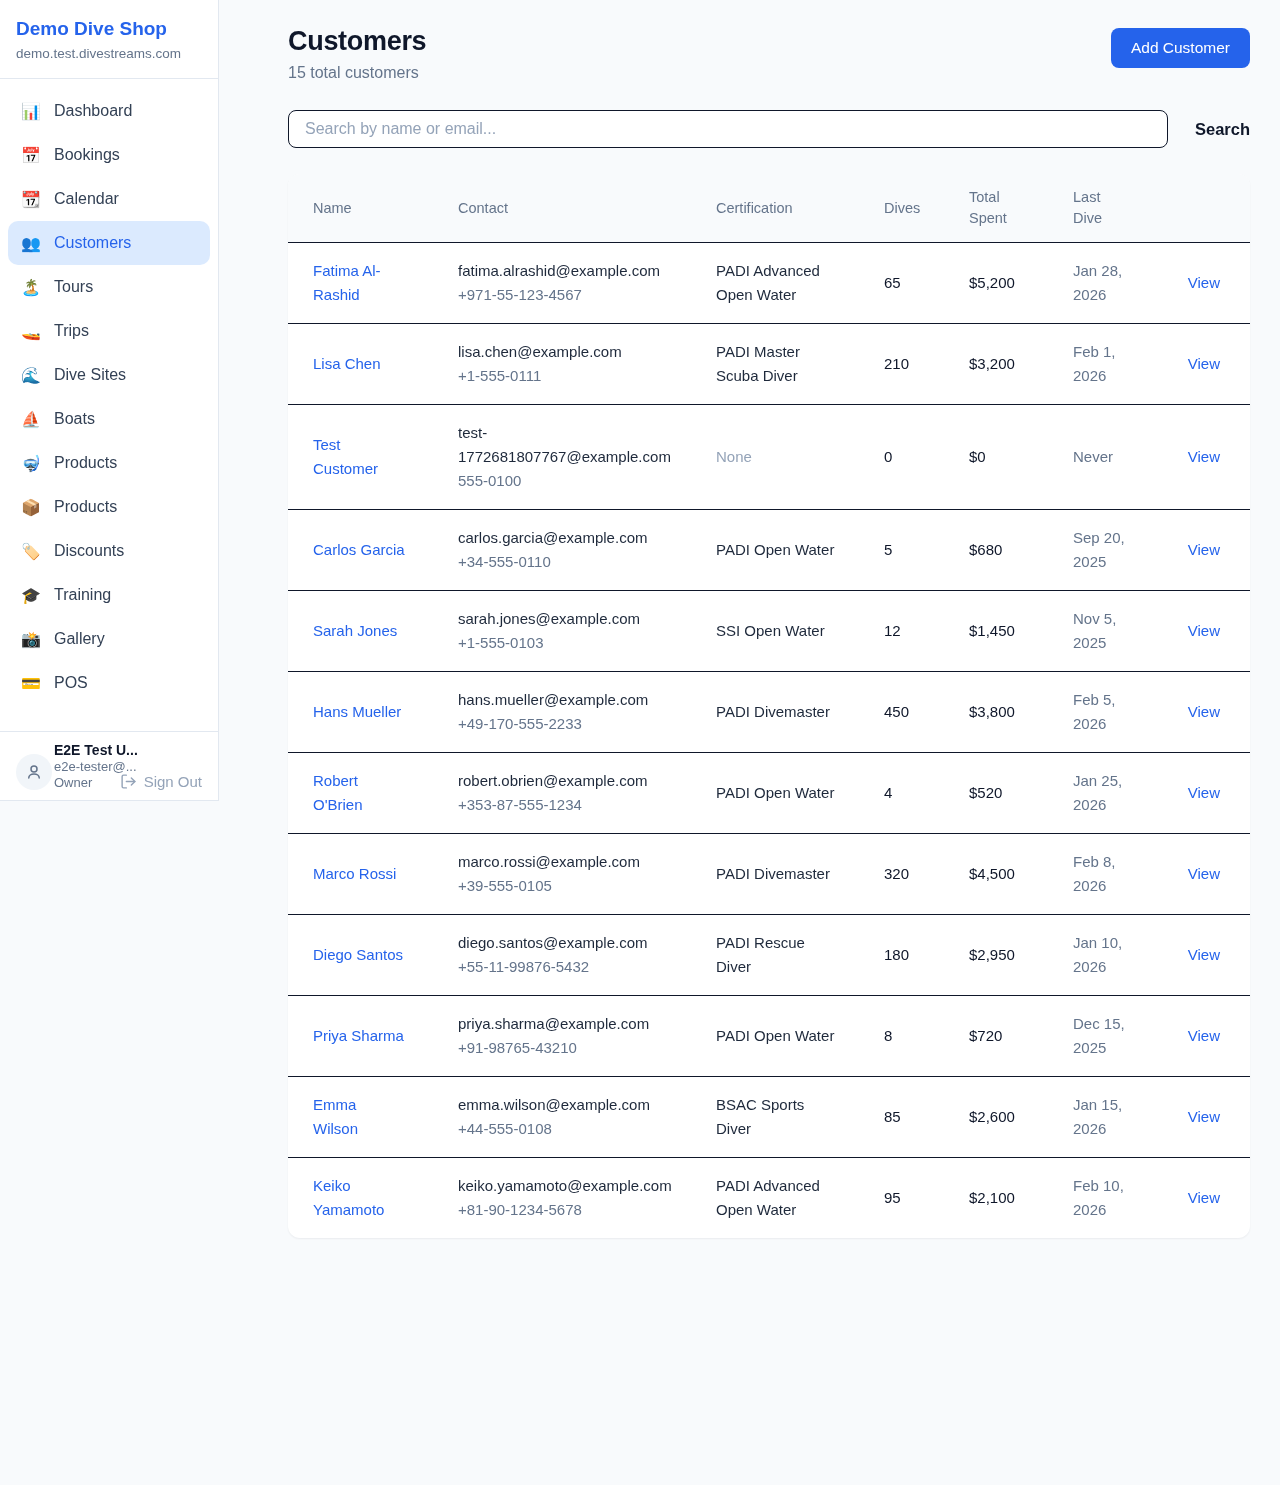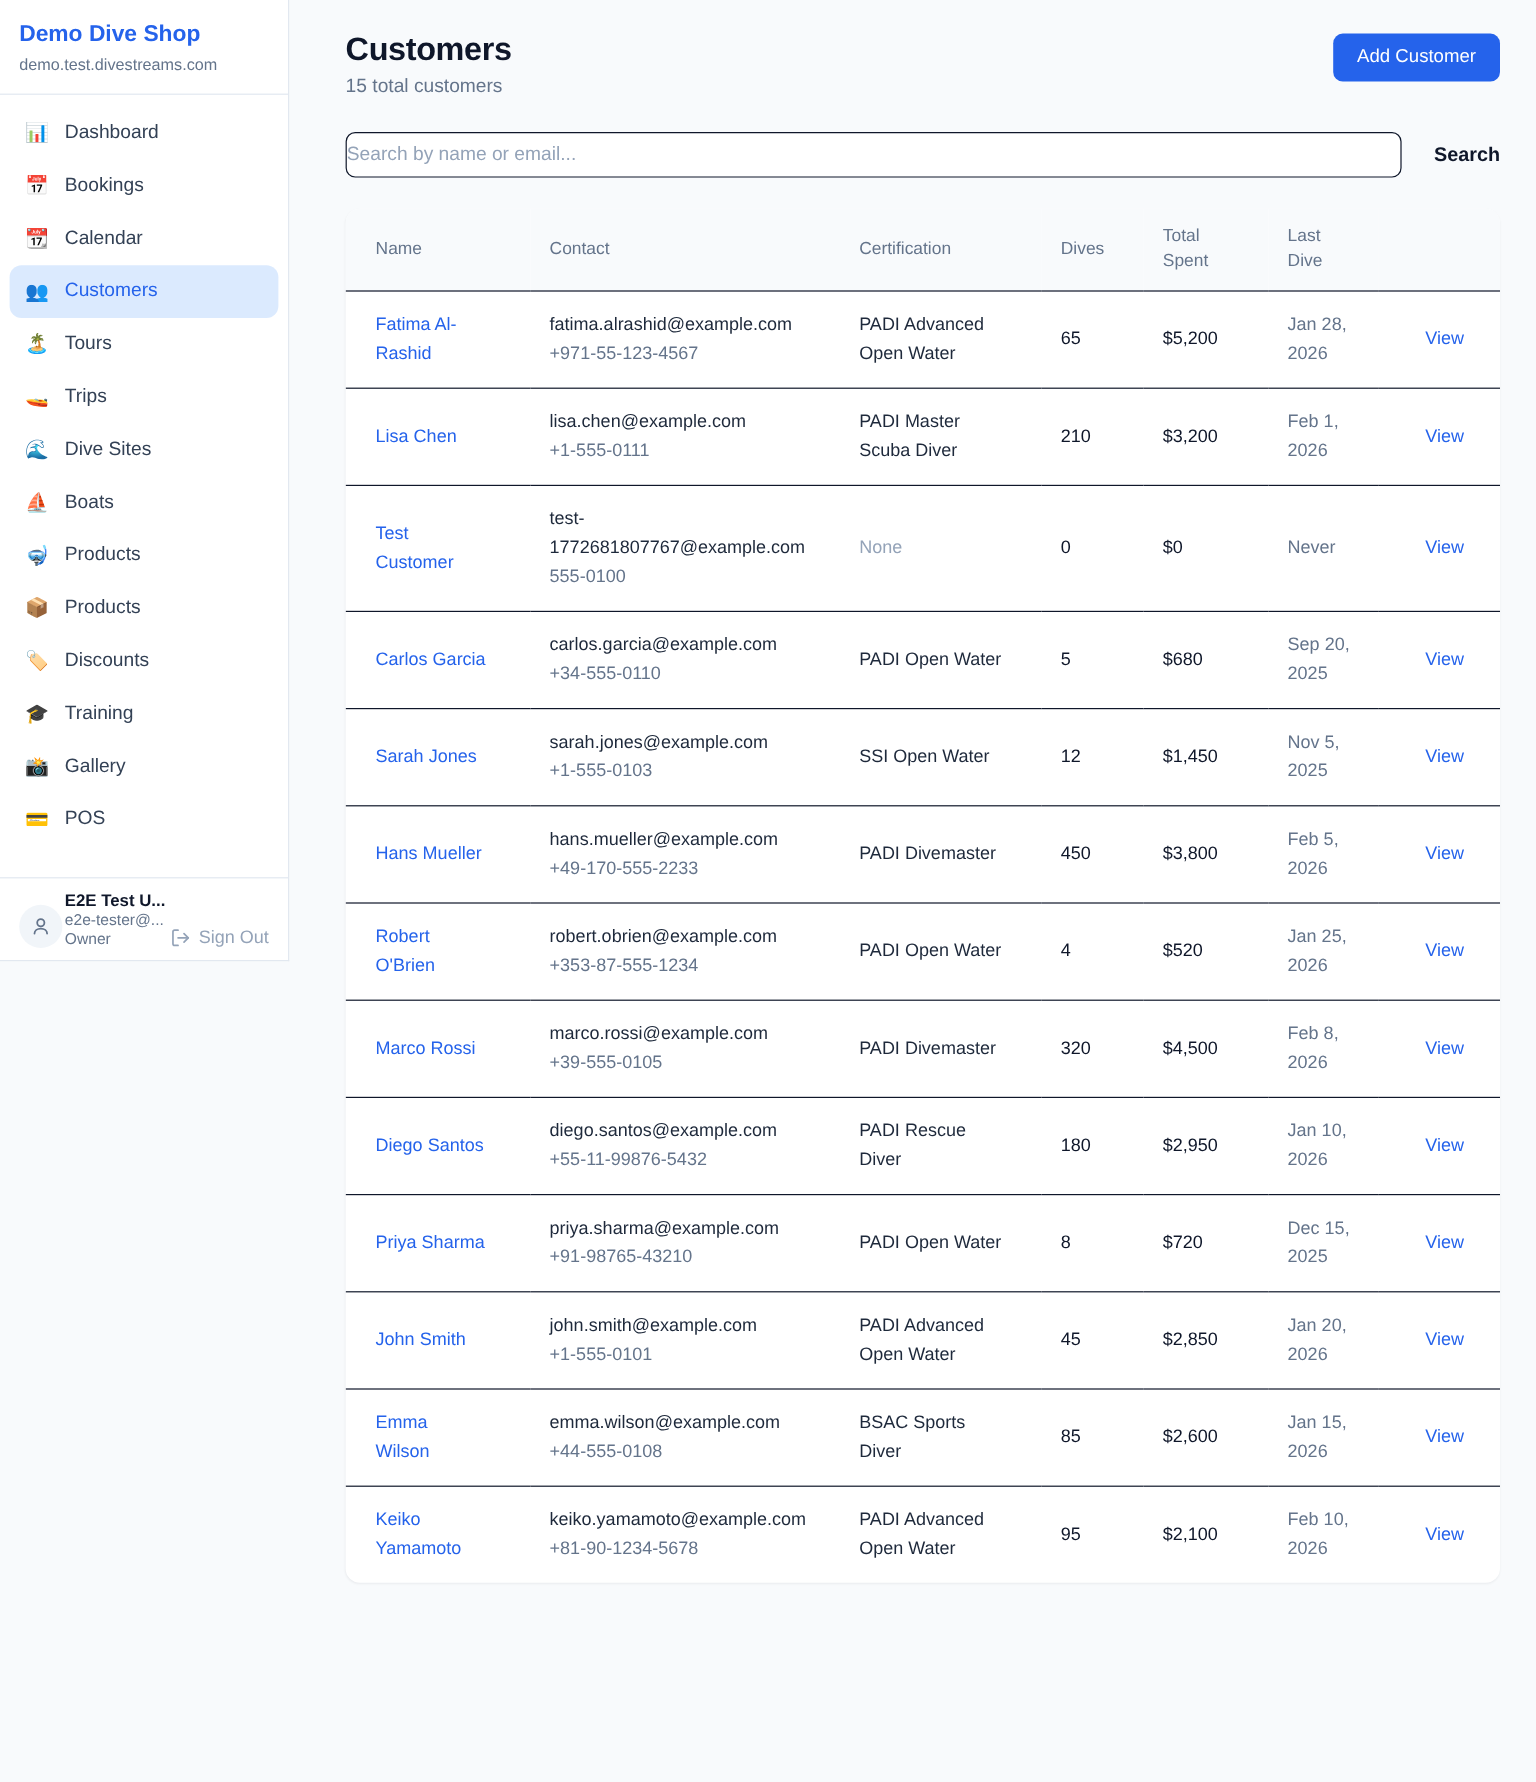--- a/index.html
+++ b/index.html
@@ -6,21 +6,21 @@
   html, body {
     width: 1280px; height: 1485px;
     background: #f8fafc;
     font-family: "Liberation Sans", "DejaVu Sans", sans-serif;
     color: #0f172a;
     overflow: hidden;
   }
   
   .sidebar {
     position: absolute; left: 0; top: 0;
-    width: 241px; height: 801px;
+    width: 219px; height: 801px;
     background: #ffffff;
     border-right: 1px solid #e2e8f0;
     border-bottom: 1px solid #e2e8f0;
     display: flex; flex-direction: column;
   }
   .side-header { padding: 18px 16px 17px; border-bottom: 1px solid #e2e8f0; }
   .shop-name { color: #2563eb; font-size: 19px; font-weight: 700; }
   .shop-domain { color: #64748b; font-size: 13.5px; margin-top: 6px; }
   .nav { padding: 10px 8px 0; }
   .nav-item {
@@ -53,21 +53,21 @@
   .page-title { font-size: 27px; font-weight: 700; color: #0f172a; letter-spacing: -0.3px; }
   .page-subtitle { font-size: 16px; color: #64748b; margin-top: 7px; }
   .add-btn {
     background: #2563eb; color: #ffffff; border: none; cursor: pointer;
     font-family: inherit; font-size: 15.5px; font-weight: 500;
     padding: 0 20px; height: 40px; border-radius: 8px; margin-top: 2px;
   }
   .search-row { display: flex; align-items: center; margin-top: 28px; }
   .search-input {
     flex: 1; height: 38px; border: 1px solid #0f172a; border-radius: 8px;
-    background: #ffffff; padding: 0 0; font-size: 16px; font-family: inherit;
+    background: #ffffff; padding: 0 16px; font-size: 16px; font-family: inherit;
     color: #0f172a; outline: none;
   }
   .search-input::placeholder { color: #94a3b8; }
   .search-btn {
     background: none; border: none; cursor: pointer; font-family: inherit;
     font-size: 16.5px; font-weight: 700; color: #0f172a; margin-left: 27px; padding: 0;
   }
   
   .table-card {
     margin-top: 26px; background: #ffffff; border-radius: 12px;
@@ -363,32 +363,20 @@
       <div class="email">priya.sharma@example.com</div>
       <div class="phone">+91-98765-43210</div>
     </td>
     <td class="cell-cert"><span class="cert">PADI Open Water</span></td>
     <td class="cell-dives">8</td>
     <td class="cell-total">$720</td>
     <td class="cell-last"><span class="last-dive">Dec 15, 2025</span></td>
     <td class="cell-view"><a class="view-link">View</a></td>
   </tr>
 
-  <tr>
-    <td class="cell-name"><a class="name-link">John Smith</a></td>
-    <td class="cell-contact">
-      <div class="email">john.smith@example.com</div>
-      <div class="phone">+1-555-0101</div>
-    </td>
-    <td class="cell-cert"><span class="cert">PADI Advanced Open Water</span></td>
-    <td class="cell-dives">45</td>
-    <td class="cell-total">$2,850</td>
-    <td class="cell-last"><span class="last-dive">Jan 20, 2026</span></td>
-    <td class="cell-view"><a class="view-link">View</a></td>
-  </tr>
 
 
   <tr>
     <td class="cell-name"><a class="name-link">Emma Wilson</a></td>
     <td class="cell-contact">
       <div class="email">emma.wilson@example.com</div>
       <div class="phone">+44-555-0108</div>
     </td>
     <td class="cell-cert"><span class="cert">BSAC Sports Diver</span></td>
     <td class="cell-dives">85</td>

